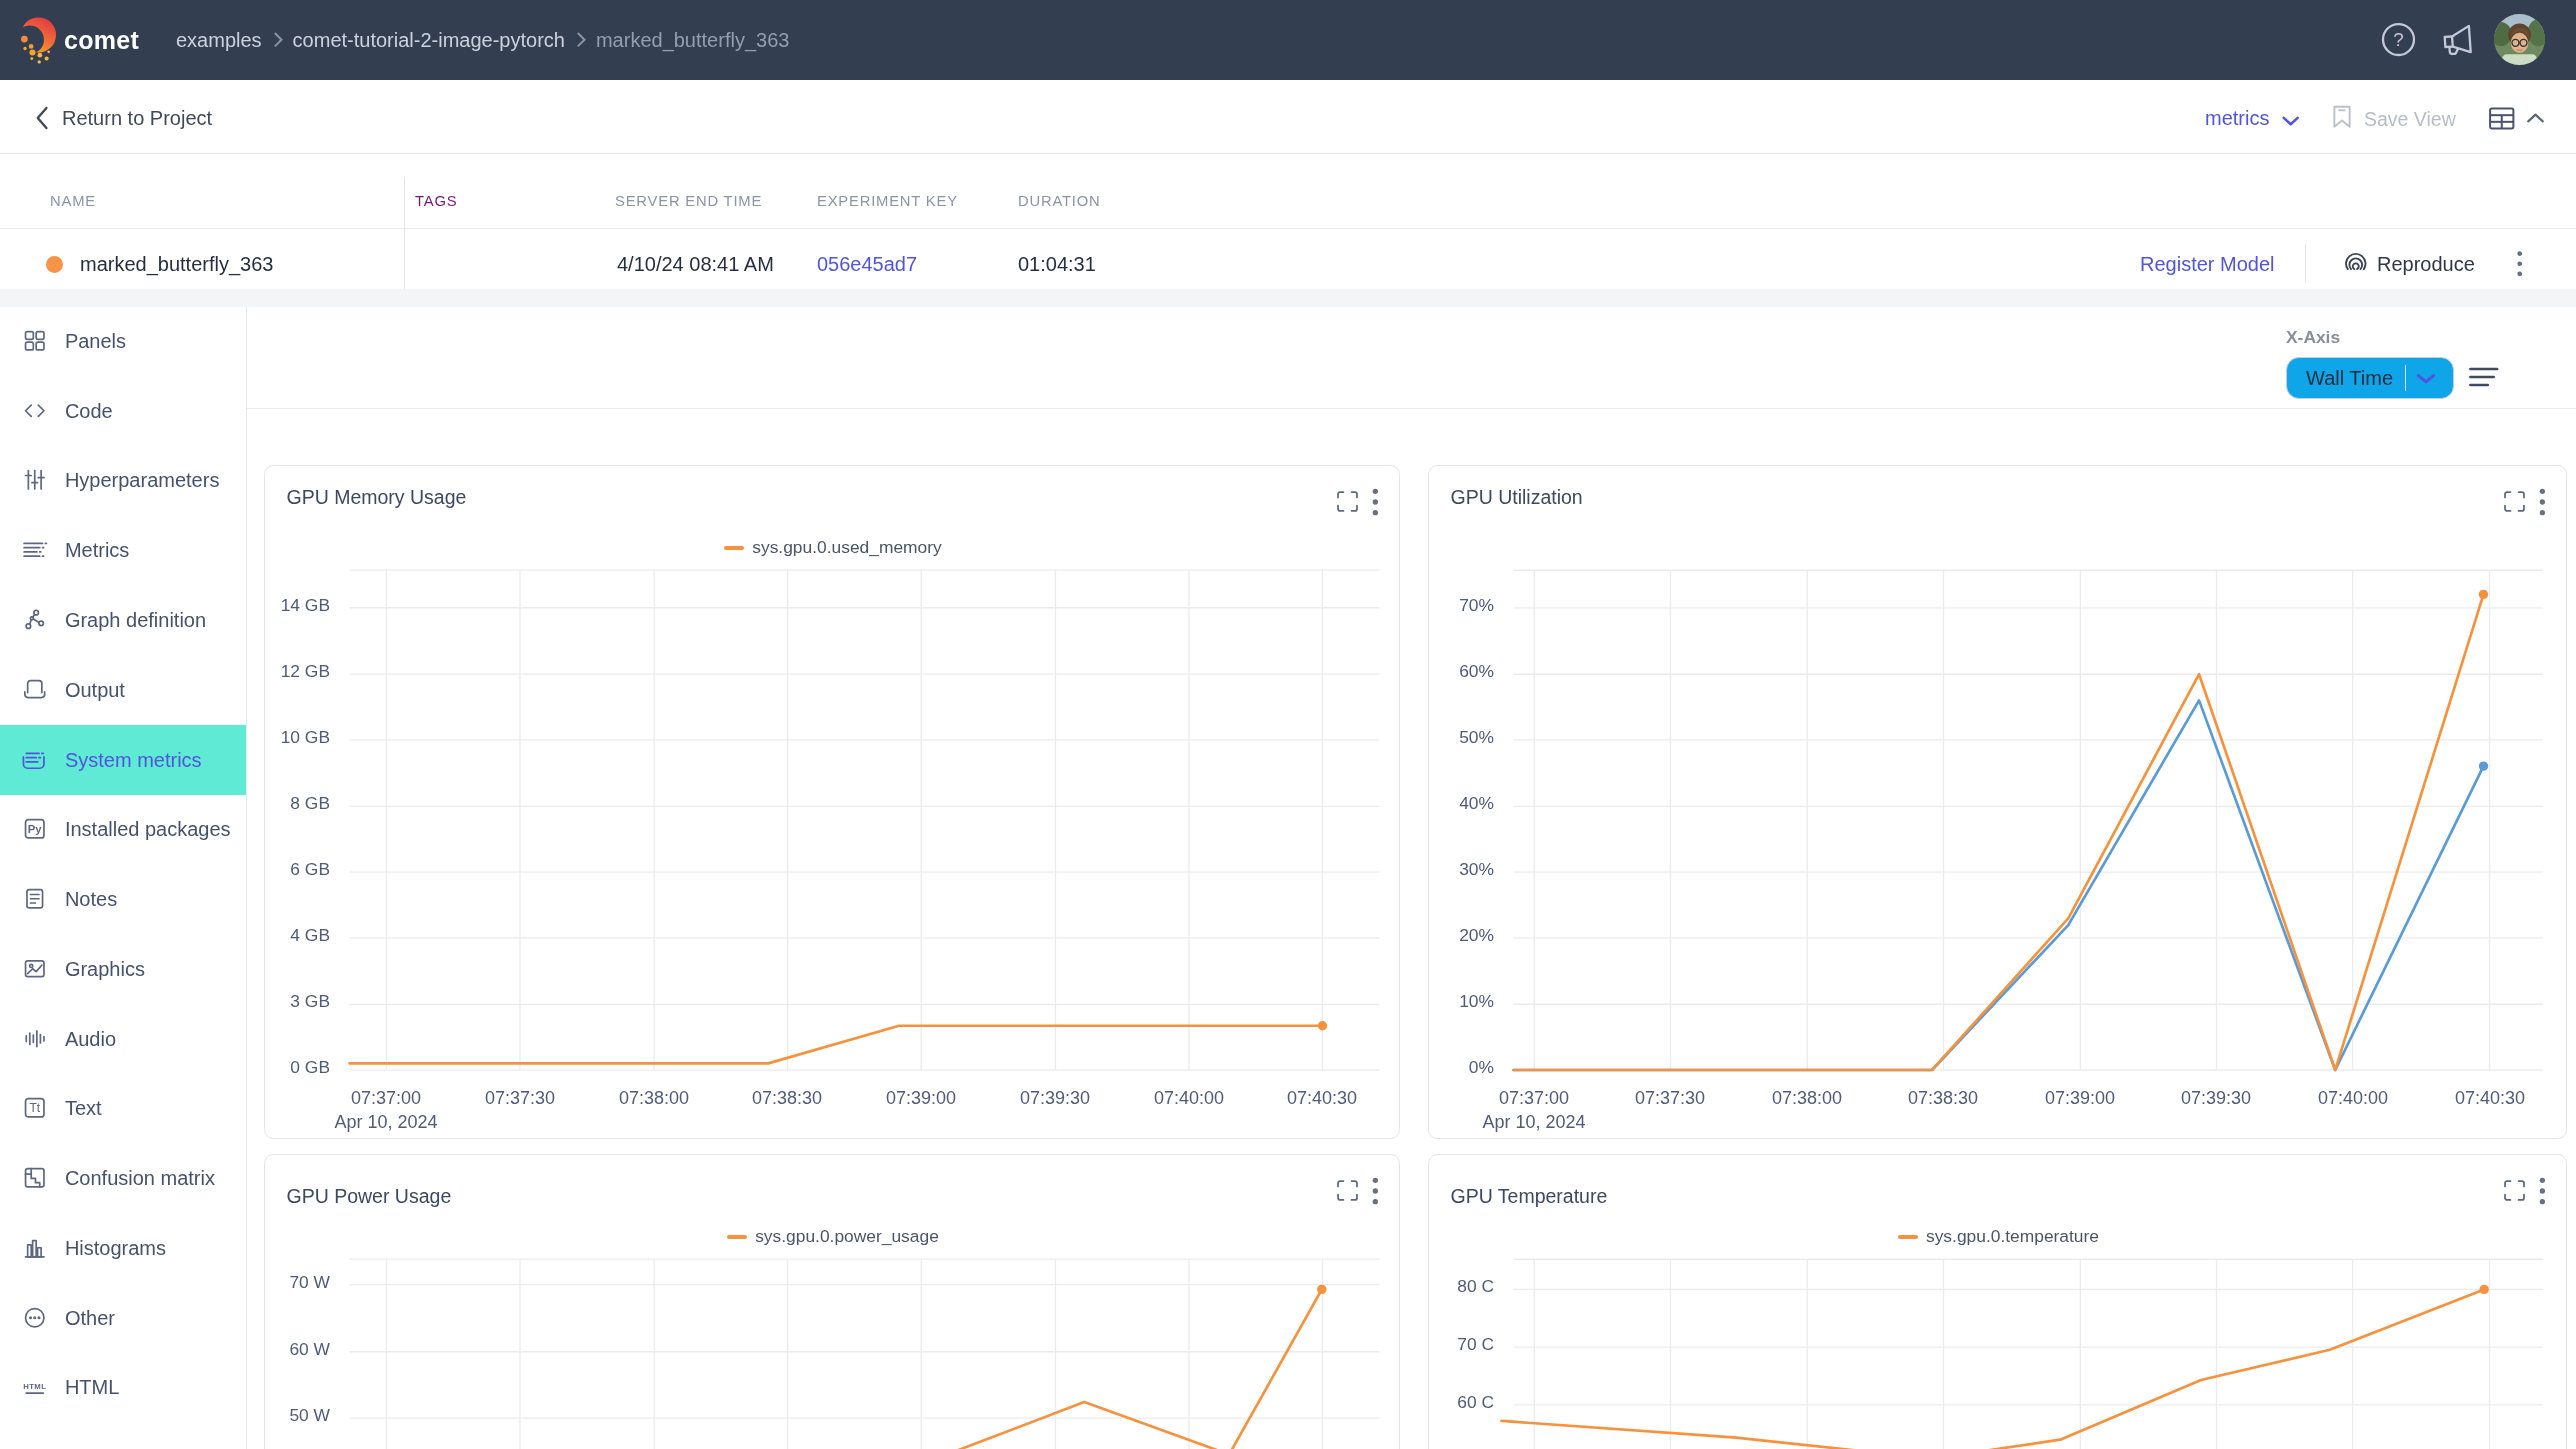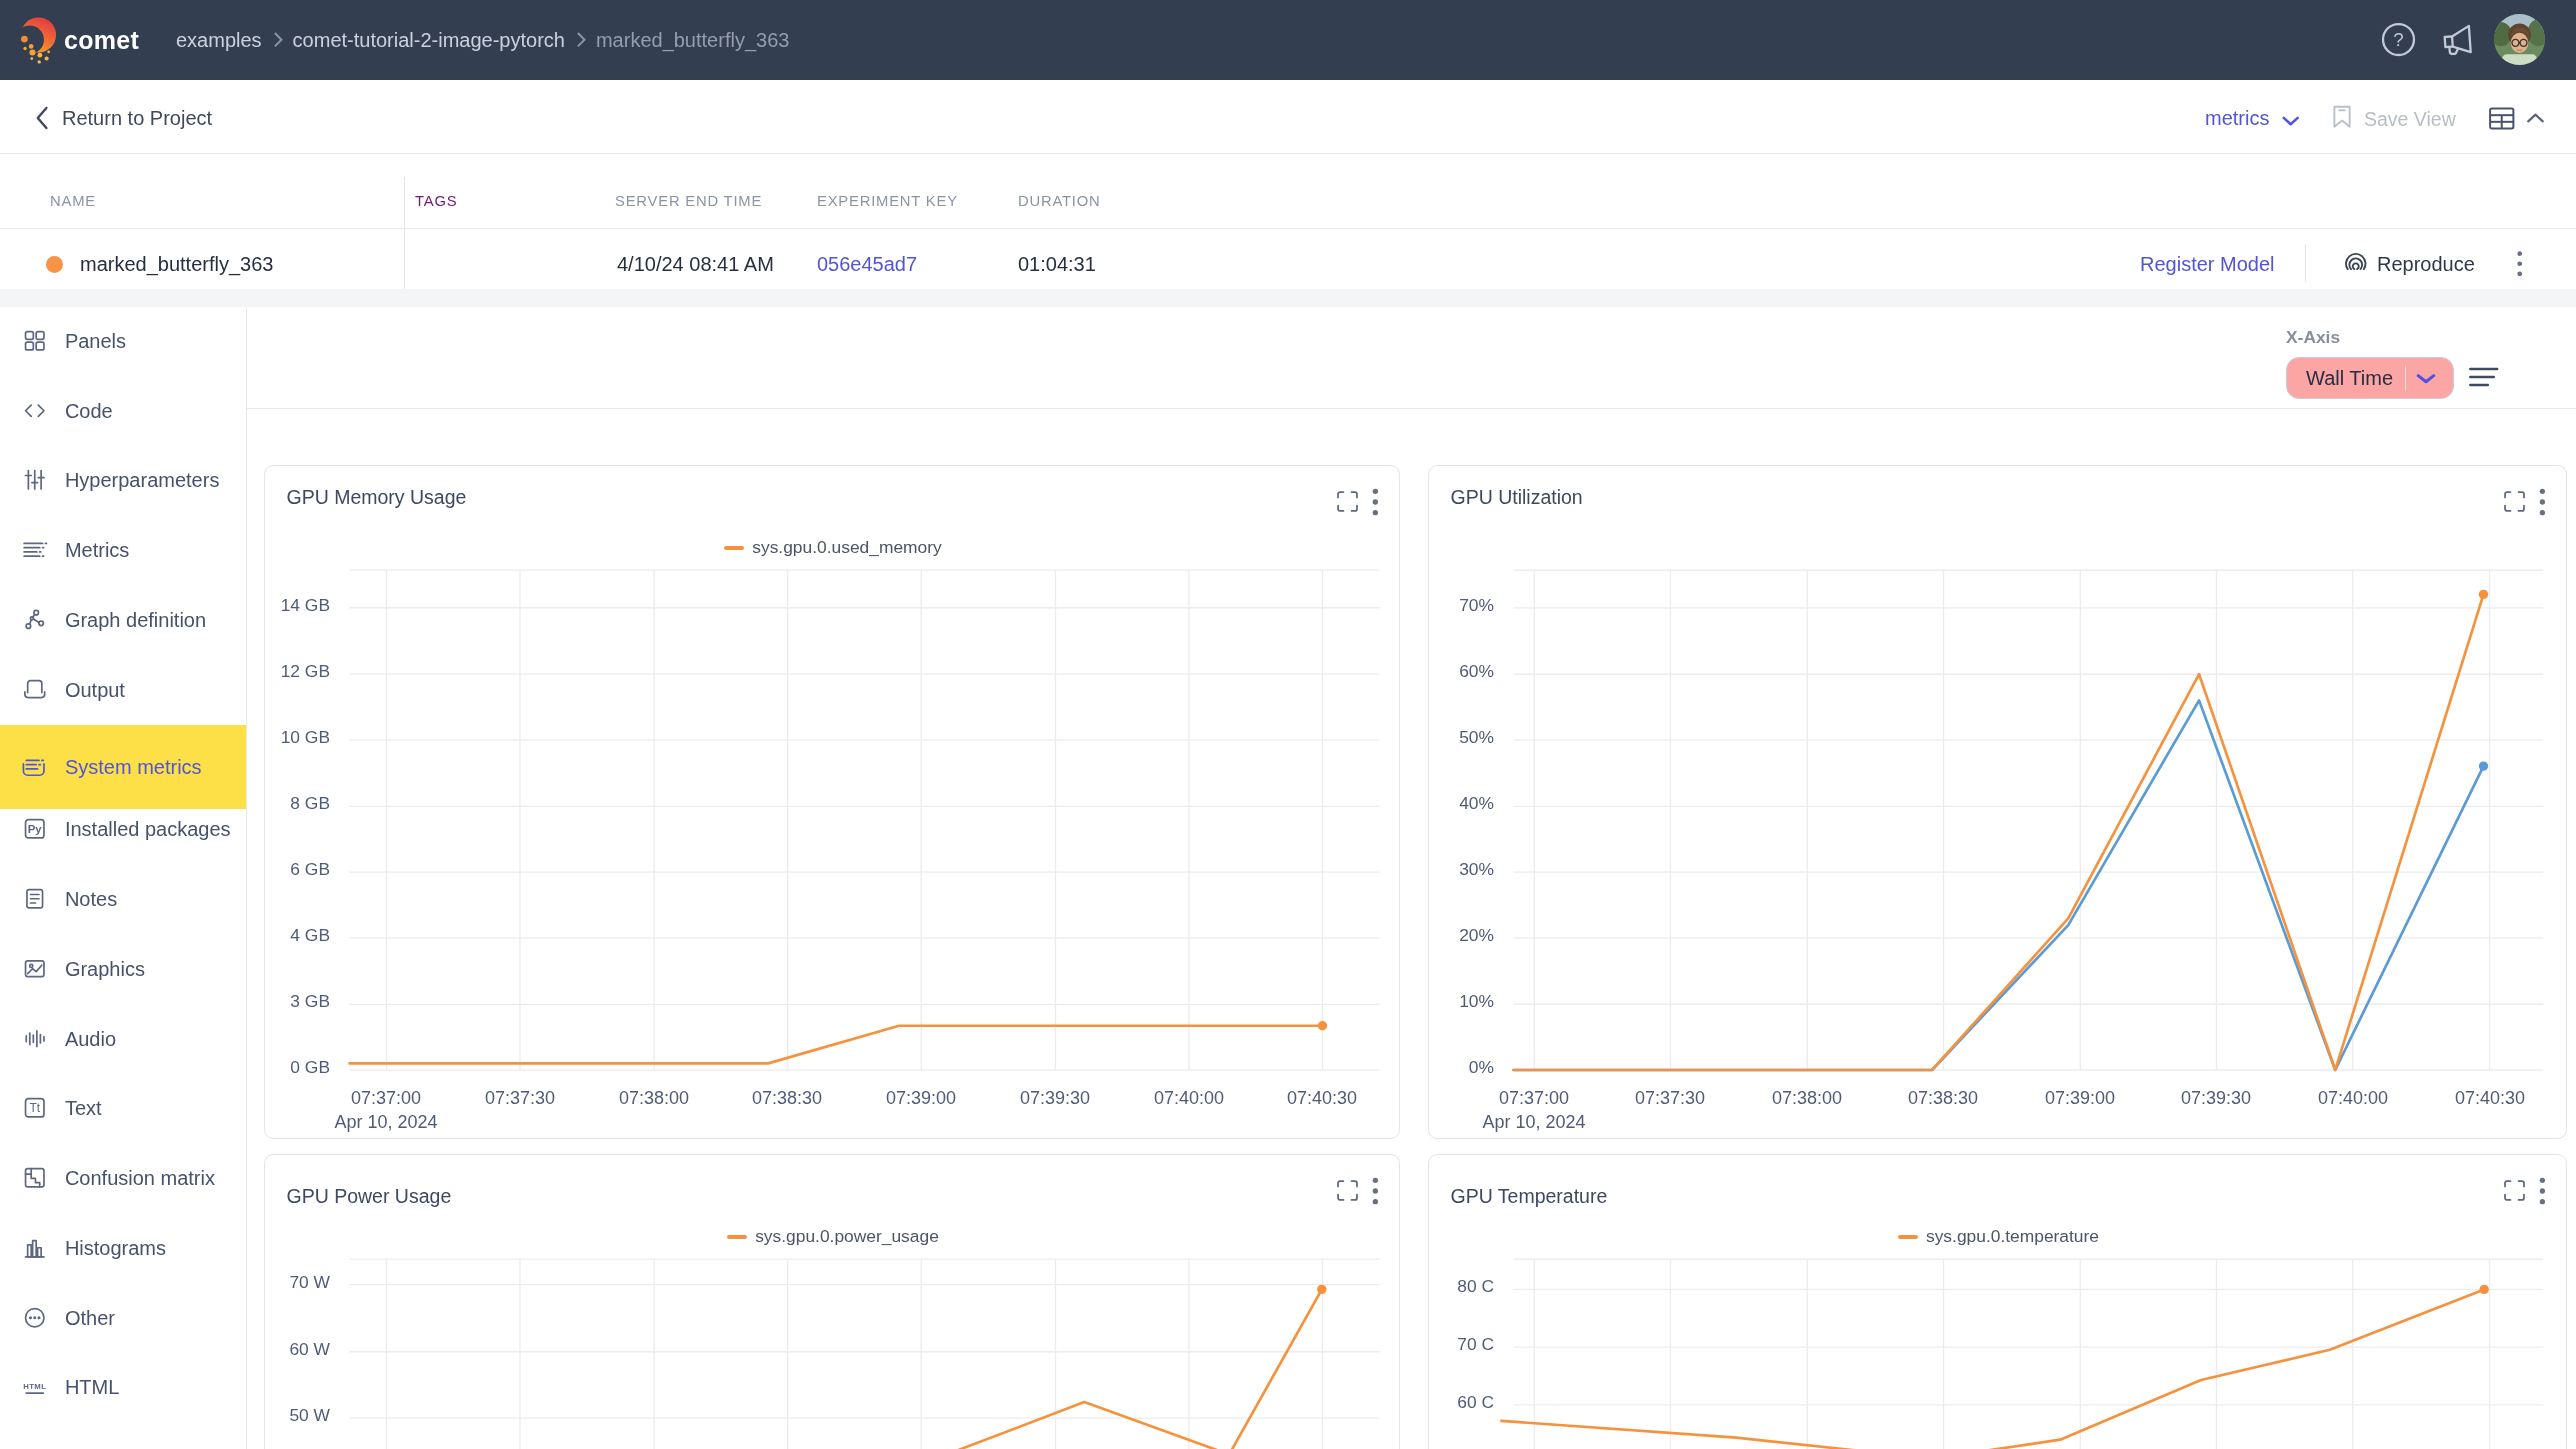--- a/index.html
+++ b/index.html
@@ -192,21 +192,21 @@
   </div>
 <div style="position:absolute;left:0;top:655px;width:246px;height:70px;display:flex;align-items:center">
 <span style="width:25.5px;height:25.5px;margin-left:22px;display:inline-flex">
       <svg width="25.5" height="25.5" viewBox="0 0 36 36" fill="none" stroke="#5d6880" stroke-width="2.4" stroke-linecap="round" stroke-linejoin="round">
         <path d="M8 22 V9 a4 4 0 0 1 4-4 h12 a4 4 0 0 1 4 4 v13"></path>
         <path d="M4 21 v3.5 a4.5 4.5 0 0 0 4.5 4.5 h19 a4.5 4.5 0 0 0 4.5-4.5 V21"></path>
       </svg>
     </span>
 <span style="margin-left:17.4px;font-size:20px;color:#46526b">Output</span>
   </div>
-<div style="position:absolute;left:0;top:725px;width:246px;height:84px;background:#fde047;display:flex;align-items:center">
+<div style="position:absolute;left:0;top:725px;width:246px;height:70px;background:#5eead4;display:flex;align-items:center">
 <span style="width:25.5px;height:25.5px;margin-left:22px;display:inline-flex">
       <svg width="25.5" height="25.5" viewBox="0 0 36 36" fill="none" stroke="#5155d8" stroke-width="2.4" stroke-linecap="round" stroke-linejoin="round">
         <line x1="6" y1="9" x2="24" y2="9"></line>
         <line x1="28" y1="9" x2="30" y2="9"></line>
         <line x1="6" y1="15" x2="20" y2="15"></line>
         <line x1="24" y1="15" x2="26" y2="15"></line>
         <line x1="6" y1="21" x2="22" y2="21"></line>
         <path d="M2 14 v10 a6 6 0 0 0 6 6 h17 a6 6 0 0 0 6-6 v-10"></path>
       </svg>
     </span>
@@ -301,21 +301,21 @@
       <svg width="25.5" height="25.5" viewBox="0 0 36 36" fill="none" stroke="#5d6880" stroke-width="2.4" stroke-linecap="round" stroke-linejoin="round">
         <text x="18" y="21" font-size="11" font-weight="bold" fill="#5d6880" stroke="none" text-anchor="middle" font-family="Liberation Sans" letter-spacing="0.5">HTML</text>
         <line x1="6" y1="27" x2="30" y2="27"></line>
         <line x1="6" y1="9" x2="30" y2="9" stroke-opacity="0"></line>
       </svg>
     </span>
 <span style="margin-left:17.4px;font-size:20px;color:#46526b">HTML</span>
   </div>
 
 <div style="position:absolute;left:2286px;top:327px;font-size:17.4px;font-weight:600;color:#878e9c">X-Axis</div>
-<div style="position:absolute;left:2286px;top:357px;width:168px;height:42px;border:1.3px solid #c9cdd8;border-radius:13px;box-sizing:border-box;background:#fca5a5">
+<div style="position:absolute;left:2286px;top:357px;width:168px;height:42px;border:1.3px solid #c9cdd8;border-radius:13px;box-sizing:border-box;background:#0ea5e9">
 <div style="position:absolute;left:19px;top:8.7px;font-size:20px;color:#262e3f">Wall Time</div>
 <div style="position:absolute;left:118px;top:7.4px;width:1px;height:25.5px;background:#d9dce3"></div>
 <svg style="position:absolute;left:129px;top:15.4px" width="20" height="12" viewBox="0 0 36 20" fill="none" stroke="#4f53e0" stroke-width="5.5" stroke-linecap="round" stroke-linejoin="round">
       <polyline points="4,4 18,15 32,4"></polyline>
     </svg>
 </div>
 <div style="position:absolute;left:2469px;top:367px"><svg width="29.5" height="20" viewBox="0 0 44 30" stroke="#3f4b61" stroke-width="4" stroke-linecap="round">
       <line x1="2" y1="3" x2="42" y2="3"></line>
       <line x1="2" y1="15" x2="37" y2="15"></line>
       <line x1="2" y1="27" x2="28" y2="27"></line>

